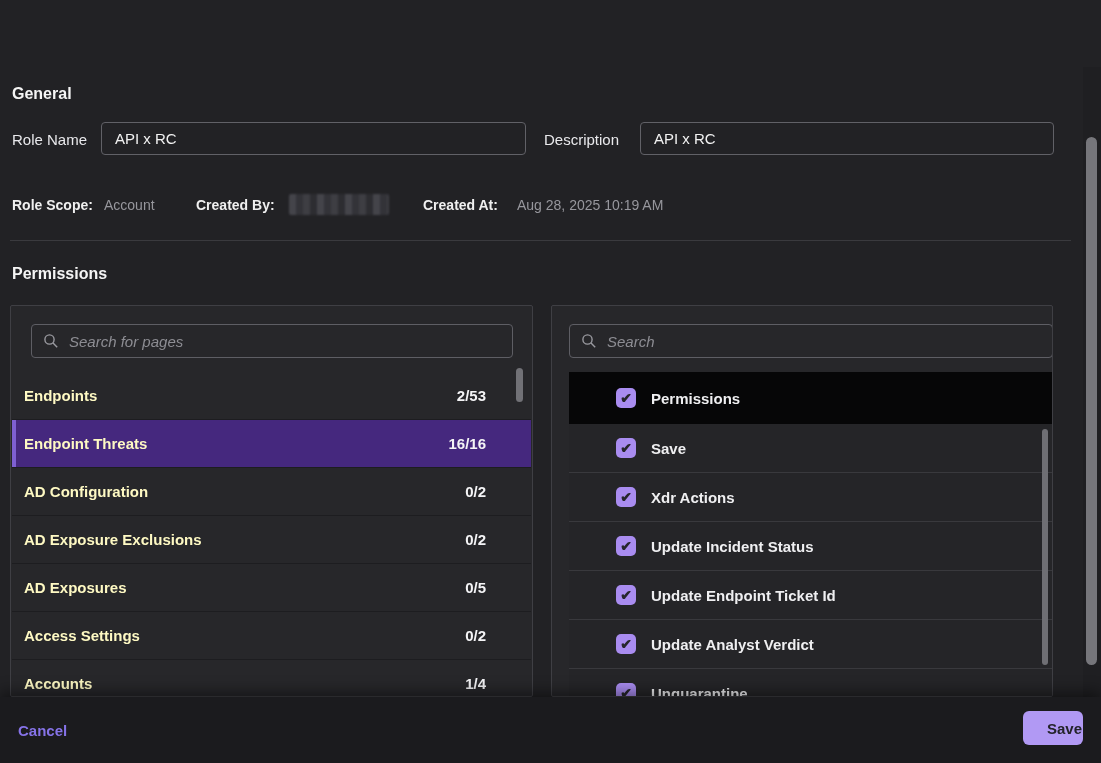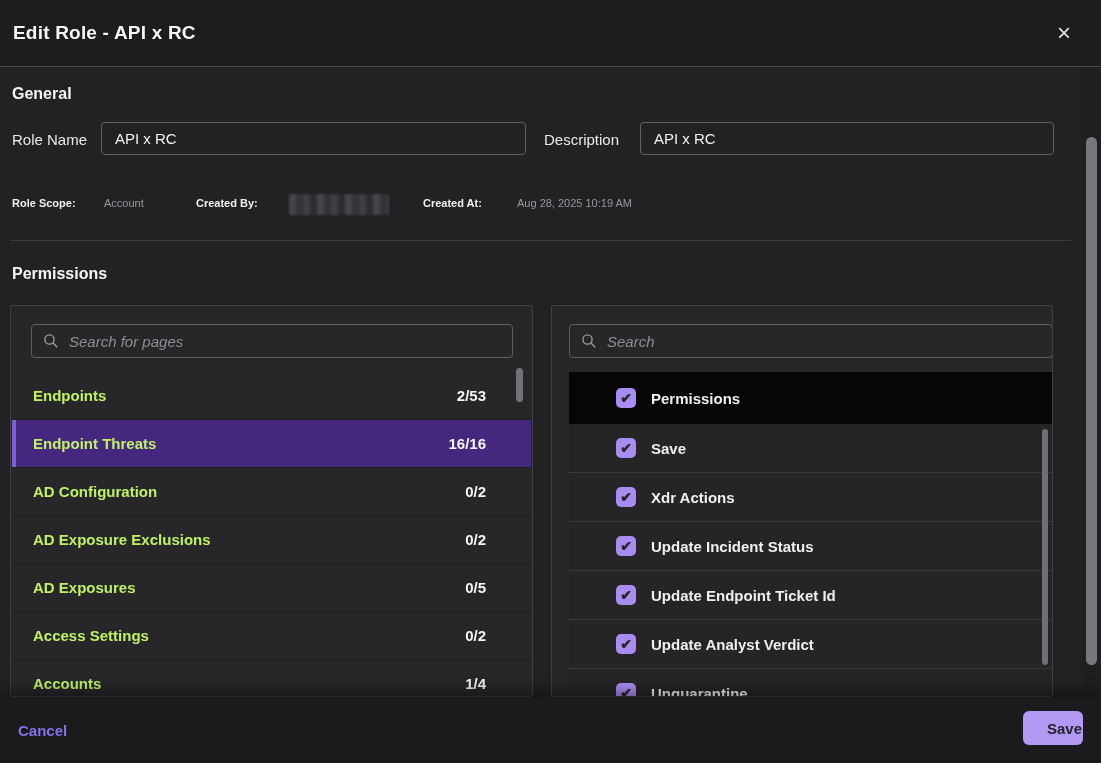--- a/index.html
+++ b/index.html
@@ -29,21 +29,21 @@
   #description-label{left:544px;}
   .text-input{
     position:absolute;top:55px;height:33px;box-sizing:border-box;
     background:#222225;border:1px solid #616167;border-radius:4px;
     color:#f2f2f2;font-size:15px;padding:8px 13px;outline:none;
     font-family:"Liberation Sans", sans-serif;
   }
   #role-name-input{left:101px;width:425px;}
   #description-input{left:640px;width:414px;}
   
-  .meta-row{position:absolute;top:130px;left:0;right:0;height:22px;font-size:11px;}
+  .meta-row{position:absolute;top:130px;left:0;right:0;height:22px;font-size:14px;}
   .meta-label{position:absolute;font-weight:700;color:#f0f0f0;}
   .meta-value{position:absolute;color:#97979d;}
   #role-scope-label{left:12px;}
   #role-scope-value{left:104px;}
   #created-by-label{left:196px;}
   .redacted{
     position:absolute;left:289px;top:-3px;width:100px;height:21px;border-radius:2px;
     background:
       repeating-linear-gradient(90deg,#9a9aa0 0 7px,#707076 7px 14px,#8a8a90 14px 21px,#606066 21px 28px),
       #7c7c82;
@@ -71,21 +71,21 @@
     font-family:"Liberation Sans", sans-serif;
   }
   .search-input::placeholder{font-style:italic;color:#8d8d93;opacity:1;}
   .search-icon{position:absolute;left:12px;top:50%;transform:translateY(-50%);width:16px;height:16px;display:block;}
   
   #pages-list{position:absolute;left:1px;right:1px;top:66px;bottom:0;overflow:hidden;}
   .page-row{
     position:relative;height:47px;display:flex;align-items:center;
     border-bottom:1px solid #1d1d20;cursor:pointer;
   }
-  .page-label{font-size:15px;font-weight:700;color:#bef264;margin-left:21px;}
+  .page-label{font-size:15px;font-weight:700;color:#fef9c3;margin-left:12px;}
   .page-count{position:absolute;right:45px;font-size:15px;font-weight:700;color:#f4f4f6;}
   .page-row.selected{background:var(--selected_row_bg,#45287e);}
   .page-row.selected::before{
     content:"";position:absolute;left:0;top:0;bottom:0;width:4px;
     background:var(--selected_row_bar,#7e60d2);
   }
   .panel-scroll-thumb{position:absolute;border-radius:4px;background:#717176;}
   #pages-scroll-thumb{right:9px;top:62px;width:7px;height:34px;}
   #actions-scroll-thumb{right:4px;top:123px;width:6px;height:236px;background:#6f6f74;}
   
@@ -124,24 +124,20 @@
     font-size:15px;font-weight:700;cursor:pointer;
     font-family:"Liberation Sans", sans-serif;
     padding-left:24px;
   }
 </style>
 </head>
 <body>
 
 <div class="modal">
 
-  <div class="modal-header">
-    <div class="modal-title">Edit Role - API x RC</div>
-    <button class="close-btn">×</button>
-  </div>
 
   <div class="content">
 
     <div class="section-heading" id="general-heading">General</div>
 
     <label class="field-label" id="role-name-label">Role Name</label>
     <input class="text-input" id="role-name-input" type="text" value="API x RC" style="">
 
     <label class="field-label" id="description-label">Description</label>
     <input class="text-input" id="description-input" type="text" value="API x RC" style="">

